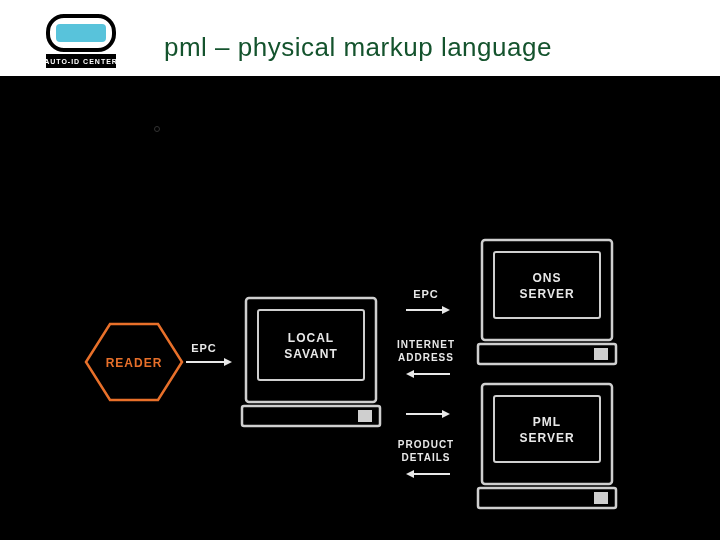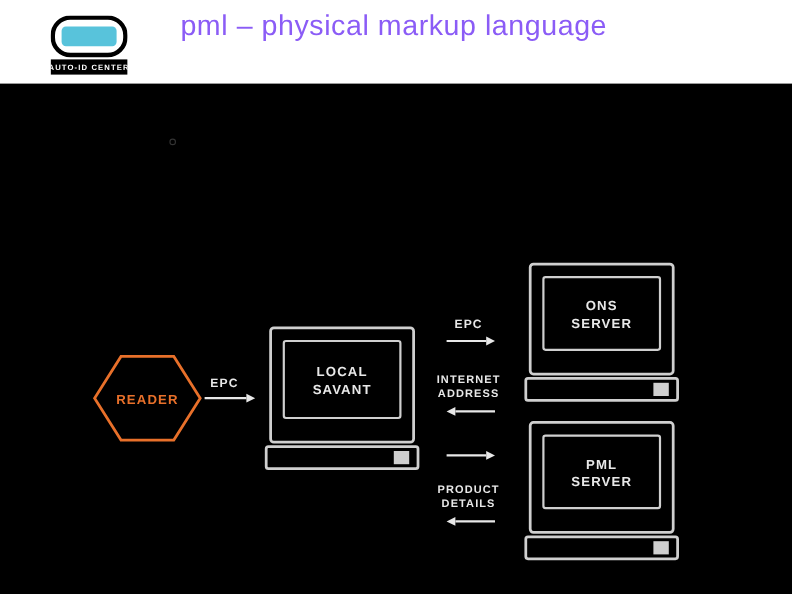--- a/index.html
+++ b/index.html
@@ -1,21 +1,21 @@
 <!DOCTYPE html>
 <html><head>
 <meta charset="utf-8">
 <style>
   * { box-sizing: border-box; margin: 0; padding: 0; }
   html, body { width: 720px; height: 540px; background: #000; font-family: Arial, Helvetica, sans-serif; }
   .slide { width: 720px; height: 540px; position: relative; background: #000; }
   .header { position: absolute; top: 0; left: 0; width: 720px; height: 76px; background: #fff; }
   .logo { position: absolute; left: 46px; top: 14px; width: 70px; height: 54px; }
   .logo svg { width: 100%; height: 100%; }
-  .title { position: absolute; left: 164px; top: 8px; font-size: 26px; color: #8b5cf6; letter-spacing: 0.5px; }
+  .title { position: absolute; left: 164px; top: 32px; font-size: 26px; color: #14532d; letter-spacing: 0.5px; }
   .bullet-block { position: absolute; left: 154px; top: 116px; width: 440px; }
   .bullet-row { display: flex; align-items: flex-start; }
   .dot { width: 6px; height: 6px; background: #000; border-radius: 50%; margin-top: 10px; margin-right: 16px; border: 1px solid #333; }
   .b1 { font-size: 20px; font-weight: bold; color: #000; line-height: 1.35; }
   .b1-sub { font-size: 20px; font-weight: bold; color: #000; margin-left: 28px; margin-top: 4px; }
   .diagram { position: absolute; left: 64px; top: 232px; width: 592px; height: 286px; }
   .diagram-svg { width: 100%; height: 100%; }
   text { font-family: Arial, Helvetica, sans-serif; letter-spacing: 1px; }
 </style>
 </head>

